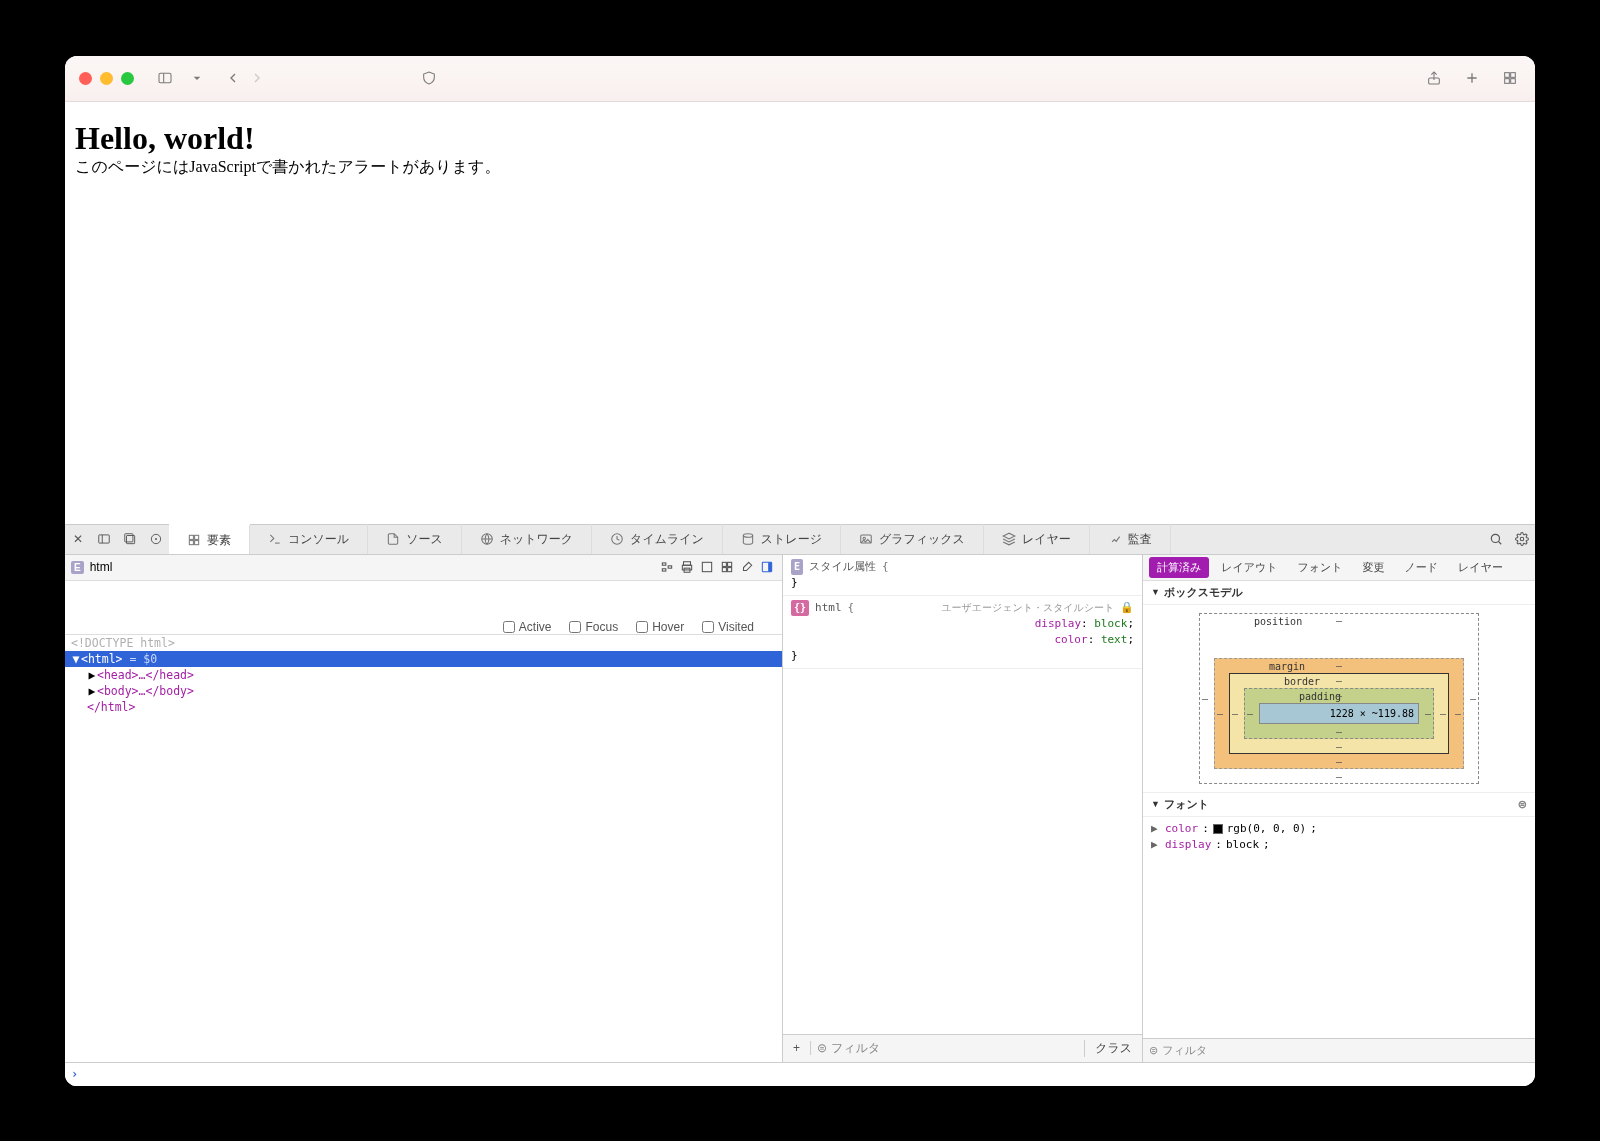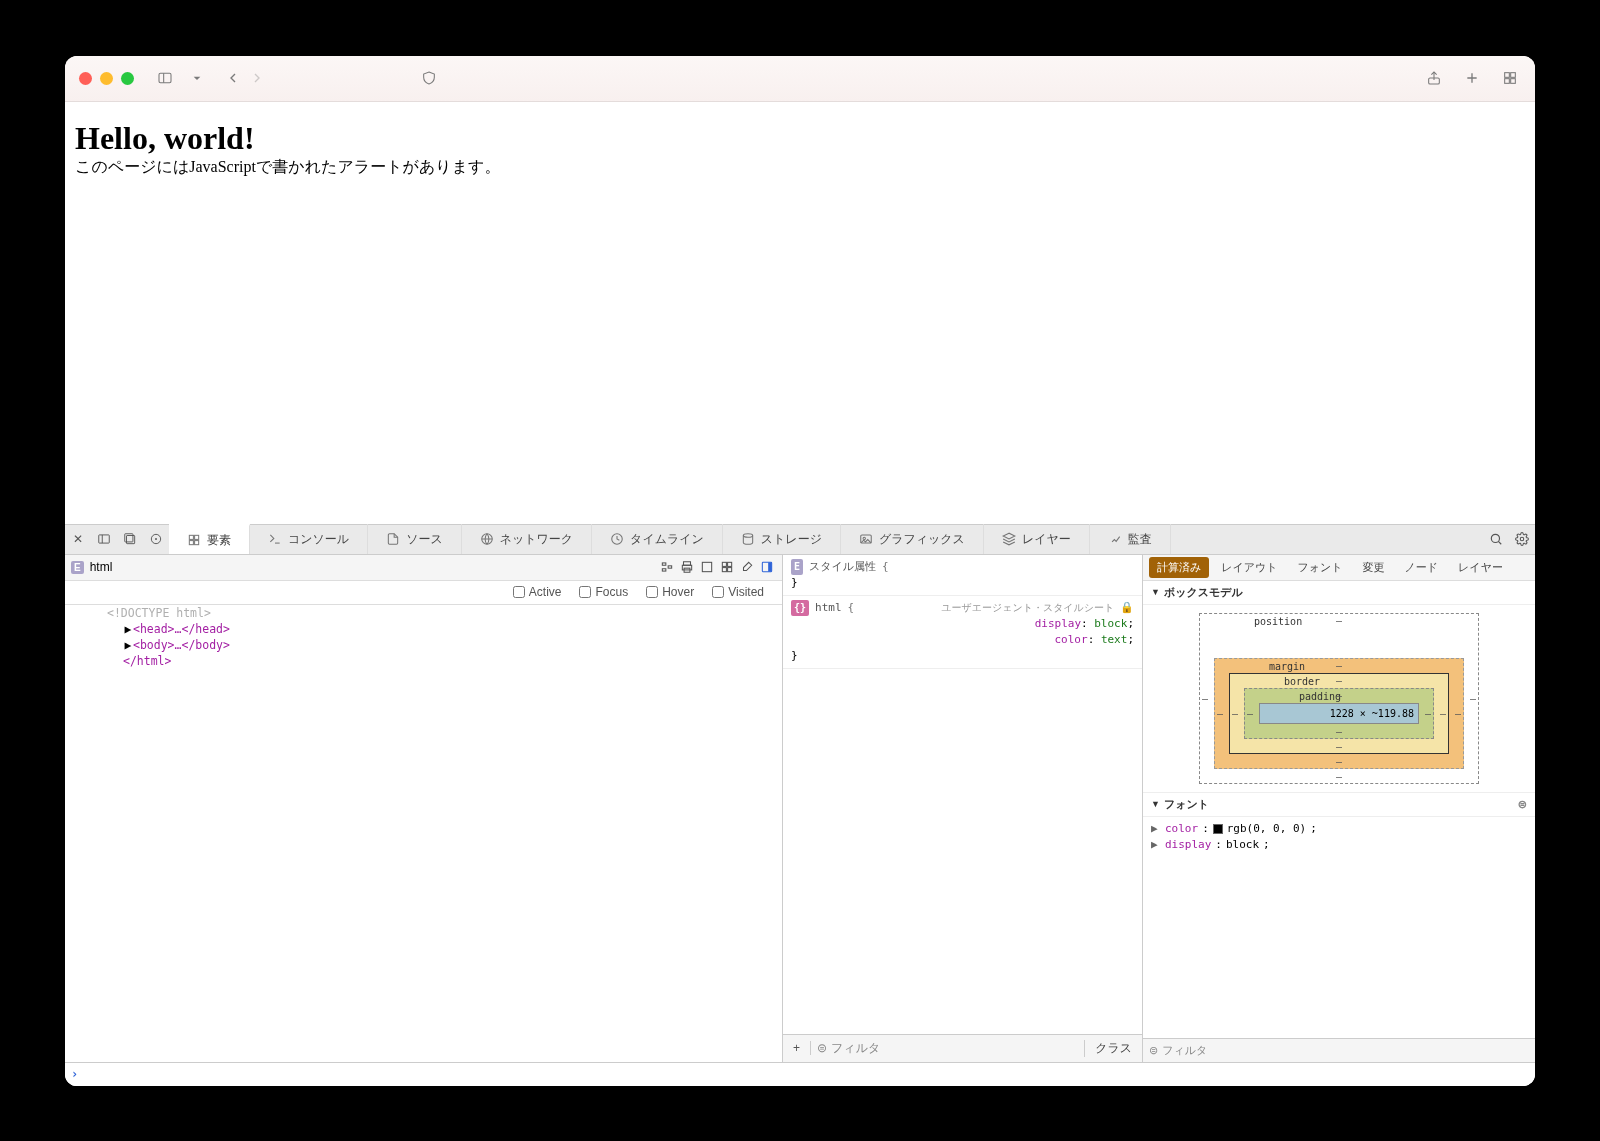--- a/index.html
+++ b/index.html
@@ -53,26 +53,26 @@
 .dt-tabs .tab.active{background:#fff;border-top:2px solid transparent;}
 .dt-tabs .spacer{flex:1;}
 .tabic{width:14px;height:14px;opacity:.7;}
 
 .dt-body{flex:1;display:flex;min-height:0;}
 .dom-col{width:718px;background:#fff;display:flex;flex-direction:column;border-right:1px solid #ccc;}
 .dom-head{height:26px;background:#f5f5f5;border-bottom:1px solid #ddd;display:flex;align-items:center;padding:0 6px;gap:6px;}
 .dom-head .badge{background:#aaa3c9;color:#fff;border-radius:2px;font-size:10px;padding:1px 3px;font-weight:bold;}
 .dom-head .ico{width:18px;height:18px;display:flex;align-items:center;justify-content:center;color:#555;}
 .dom-head .sep{margin-left:auto;display:flex;gap:2px;}
-.force-states{height:24px;background:#fff;border-bottom:1px solid #ddd;display:flex;align-items:center;padding:0 18px;gap:18px;justify-content:flex-end;}
+.force-states{height:24px;background:#fff;border-bottom:1px solid #ddd;display:flex;align-items:flex-end;padding:0 28px;gap:18px;justify-content:flex-end;margin-top:30px;}
 .force-states label{display:flex;align-items:center;gap:4px;color:#555;}
 .force-states input{width:12px;height:12px;}
 
 .dom-tree{flex:1;background:#fff;font-family:Menlo,monospace;font-size:11.5px;line-height:16px;overflow:auto;}
-.dom-line{padding:0 6px;white-space:nowrap;margin-left:36px;}
+.dom-line{padding:0 6px;white-space:nowrap;}
 .dom-line.dim{color:#b0b0b0;}
 .dom-line.sel{background:#2f64d8;color:#fff;}
 .dom-line .tag{color:#a31fa3;}
 .dom-line.sel .tag{color:#fff;}
 .tri{display:inline-block;width:10px;text-align:center;}
 .dom-line .eq{color:#888;}
 .dom-line.sel .eq{color:#c9d8ff;}
 
 .styles-col{width:360px;background:#fff;border-right:1px solid #ccc;display:flex;flex-direction:column;}
 .style-block{padding:4px 8px;border-bottom:1px solid #eee;font-family:Menlo,monospace;font-size:11px;line-height:16px;}
@@ -86,21 +86,21 @@
 .style-prop .pn{color:#a31fa3;}
 .style-prop .pv{color:#1b7a1b;}
 .filterbar{height:28px;border-top:1px solid #ccc;display:flex;align-items:center;background:#f5f5f5;}
 .filterbar .plus{width:28px;text-align:center;color:#555;border-right:1px solid #ccc;}
 .filterbar .fwrap{flex:1;display:flex;align-items:center;padding:0 6px;gap:4px;color:#888;}
 .filterbar .cls{border-left:1px solid #ccc;padding:0 10px;color:#444;}
 
 .right-col{flex:1;background:#fff;display:flex;flex-direction:column;min-width:0;}
 .right-tabs{height:26px;background:#f5f5f5;border-bottom:1px solid #ddd;display:flex;align-items:center;gap:4px;padding:0 6px;font-size:11px;}
 .right-tabs .rtab{padding:3px 8px;border-radius:3px;color:#444;}
-.right-tabs .rtab.active{background:#a16207;color:#fff;}
+.right-tabs .rtab.active{background:#a21caf;color:#fff;}
 .section-hdr{padding:4px 8px;font-size:11px;font-weight:bold;color:#333;display:flex;align-items:center;gap:4px;border-bottom:1px solid #eee;}
 .section-hdr .tri2{font-size:9px;}
 .boxmodel{padding:8px 16px;display:flex;justify-content:center;}
 .bm-outer{position:relative;width:280px;font-size:10px;font-family:Menlo,monospace;}
 .bm-pos{border:1px dashed #888;padding:14px 14px;position:relative;}
 .bm-margin{background:#f3c17b;border:1px dashed #999;padding:14px 14px;position:relative;margin-top:30px;}
 .bm-border{background:#f5e4a8;border:1px solid #333;padding:14px 14px;position:relative;}
 .bm-padding{background:#c4d18a;border:1px dashed #888;padding:14px 14px;position:relative;}
 .bm-content{background:#a8c7d4;border:1px solid #888;text-align:right;padding:4px;}
 .bm-label{position:absolute;top:2px;left:6px;font-size:10px;color:#333;padding-left:48px;}
@@ -351,20 +351,21 @@
               <input type="checkbox" style="">
               <span>Hover</span>
             </label>
           <label>
               <input type="checkbox" style="">
               <span>Visited</span>
             </label>
         </div>
         <div class="dom-tree">
           <div class="dom-line dim">&lt;!DOCTYPE html&gt;</div>
+          <div class="dom-line sel"><span class="tri">▼</span><span class="tag">&lt;html&gt;</span> <span class="eq">= $0</span></div>
           <div class="dom-line" style="padding-left:22px;"><span class="tri">▶</span><span class="tag">&lt;head&gt;…&lt;/head&gt;</span></div>
           <div class="dom-line" style="padding-left:22px;"><span class="tri">▶</span><span class="tag">&lt;body&gt;…&lt;/body&gt;</span></div>
           <div class="dom-line" style="padding-left:22px;"><span class="tag">&lt;/html&gt;</span></div>
         </div>
       </div>
 
       <div class="styles-col">
         <div class="style-block">
           <div class="style-hdr">
               <span class="badge2">E</span>

